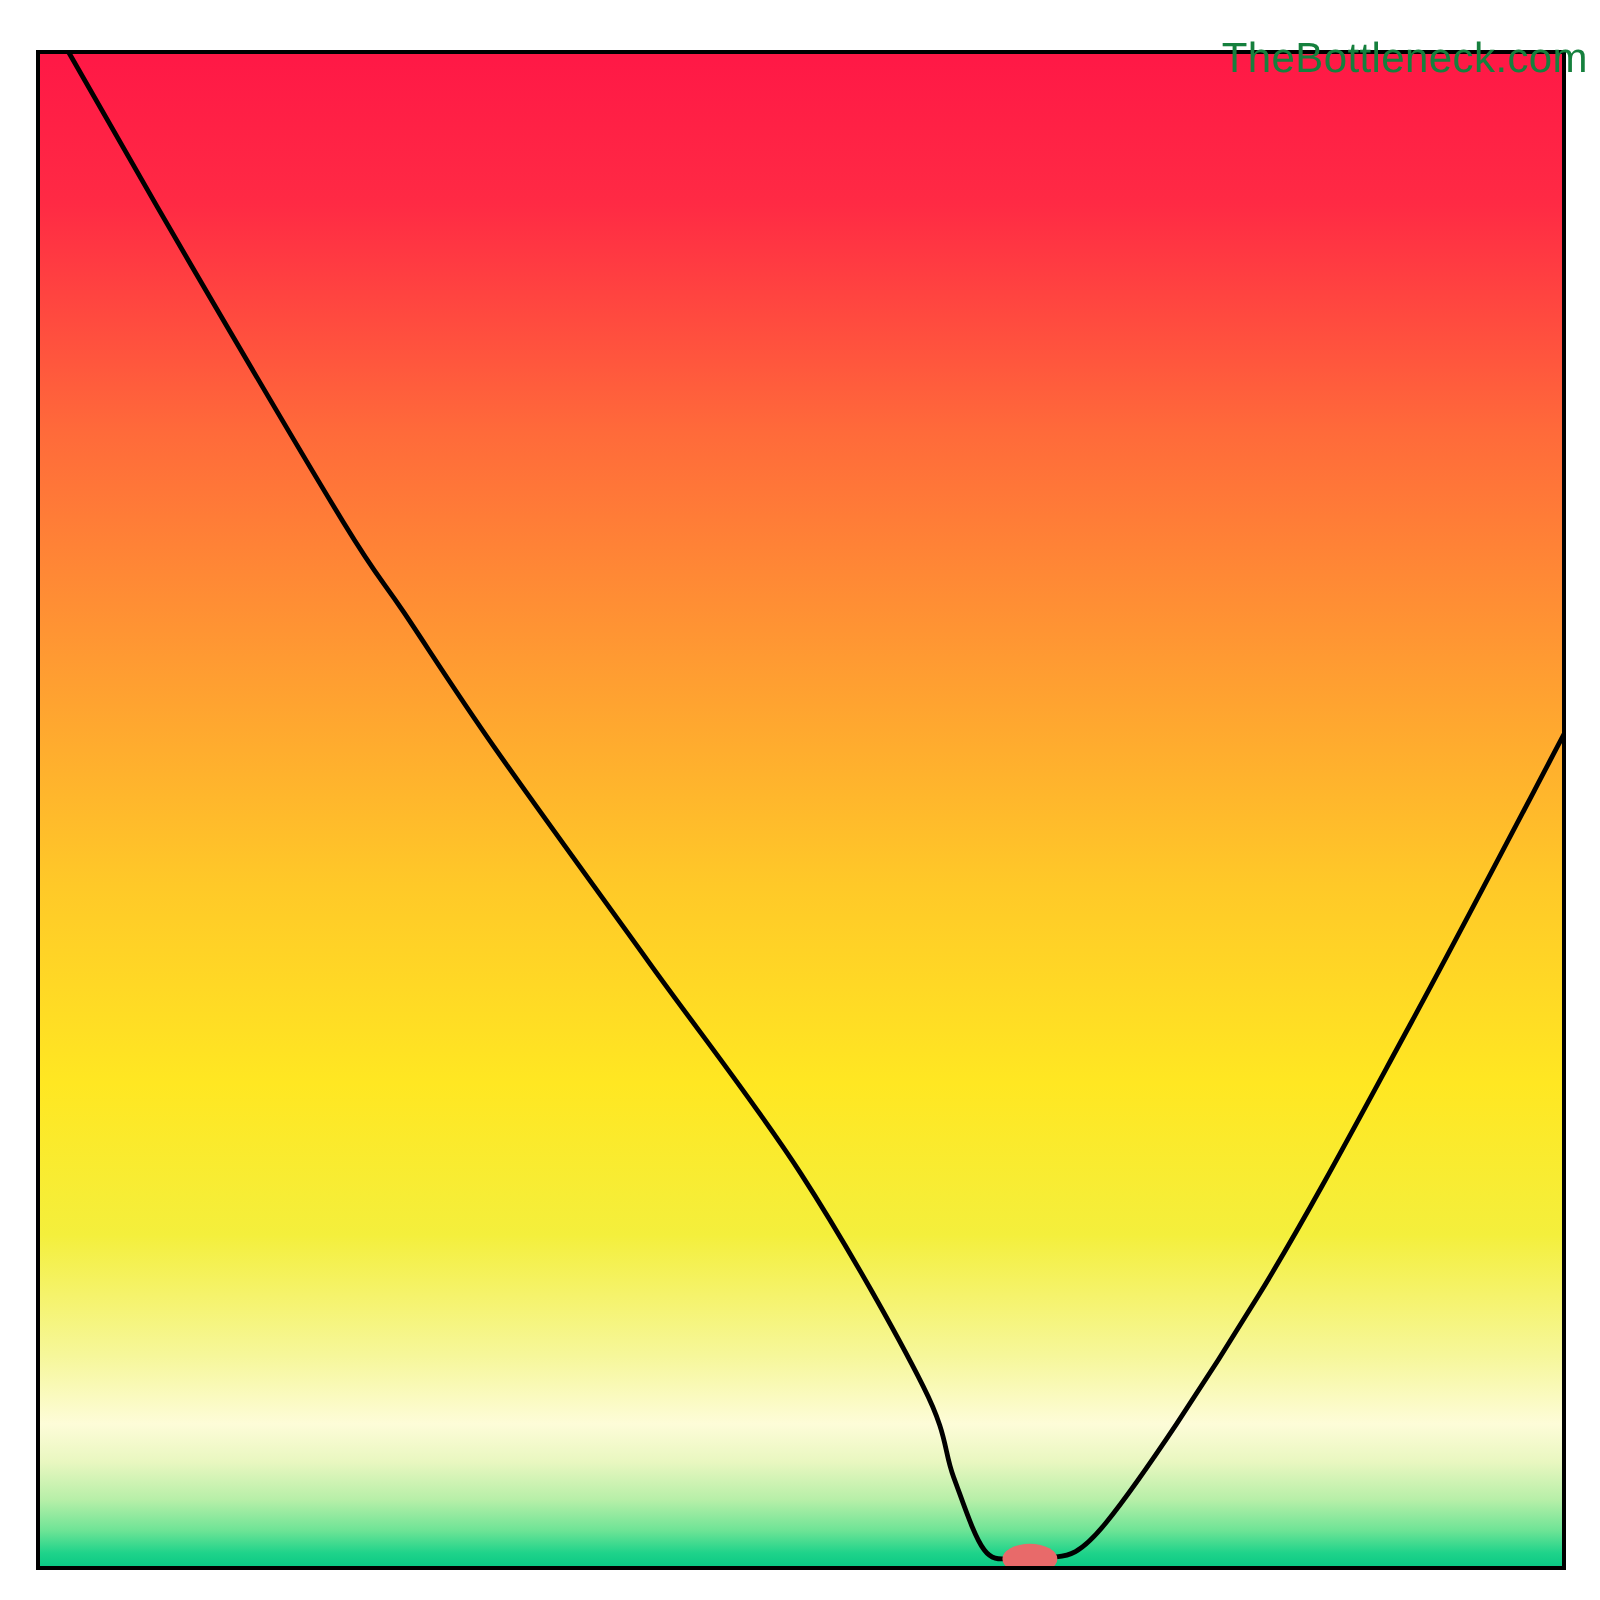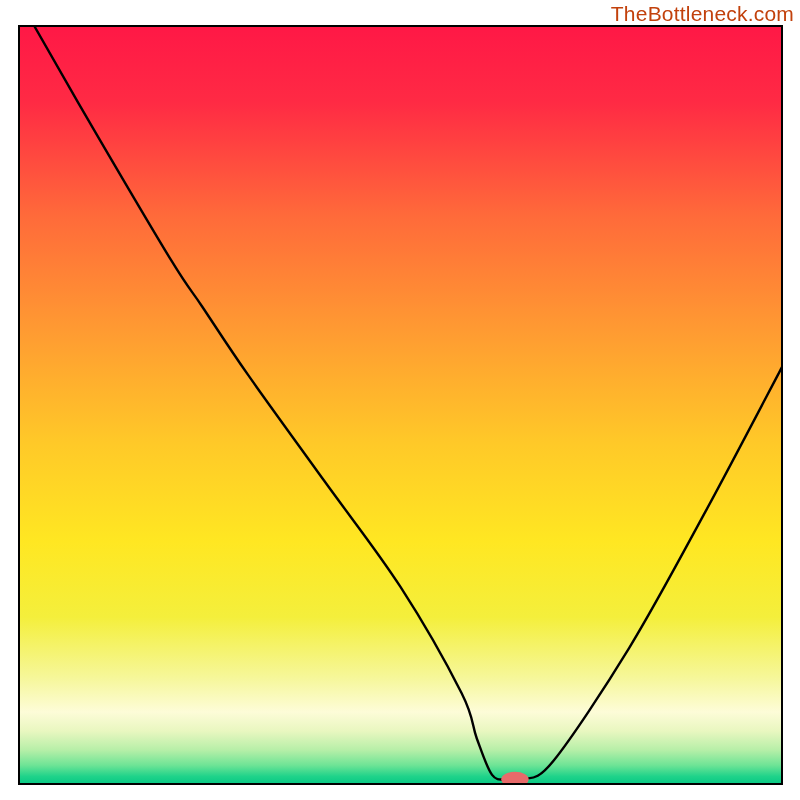--- a/index.html
+++ b/index.html
@@ -11,23 +11,23 @@
     background: #fff;
     font-family: Arial, Helvetica, sans-serif;
   }
   .stage {
     position: relative;
     width: 800px;
     height: 800px;
   }
   .watermark {
     position: absolute;
-    top: 2px;
+    top: 18px;
     right: 6px;
-    color: #c2410c;
+    color: #15803d;
     font-size: 21px;
     font-weight: 500;
     letter-spacing: 0.2px;
     user-select: none;
   }
   svg { display: block; }
 </style>
 </head>
 <body>
 

